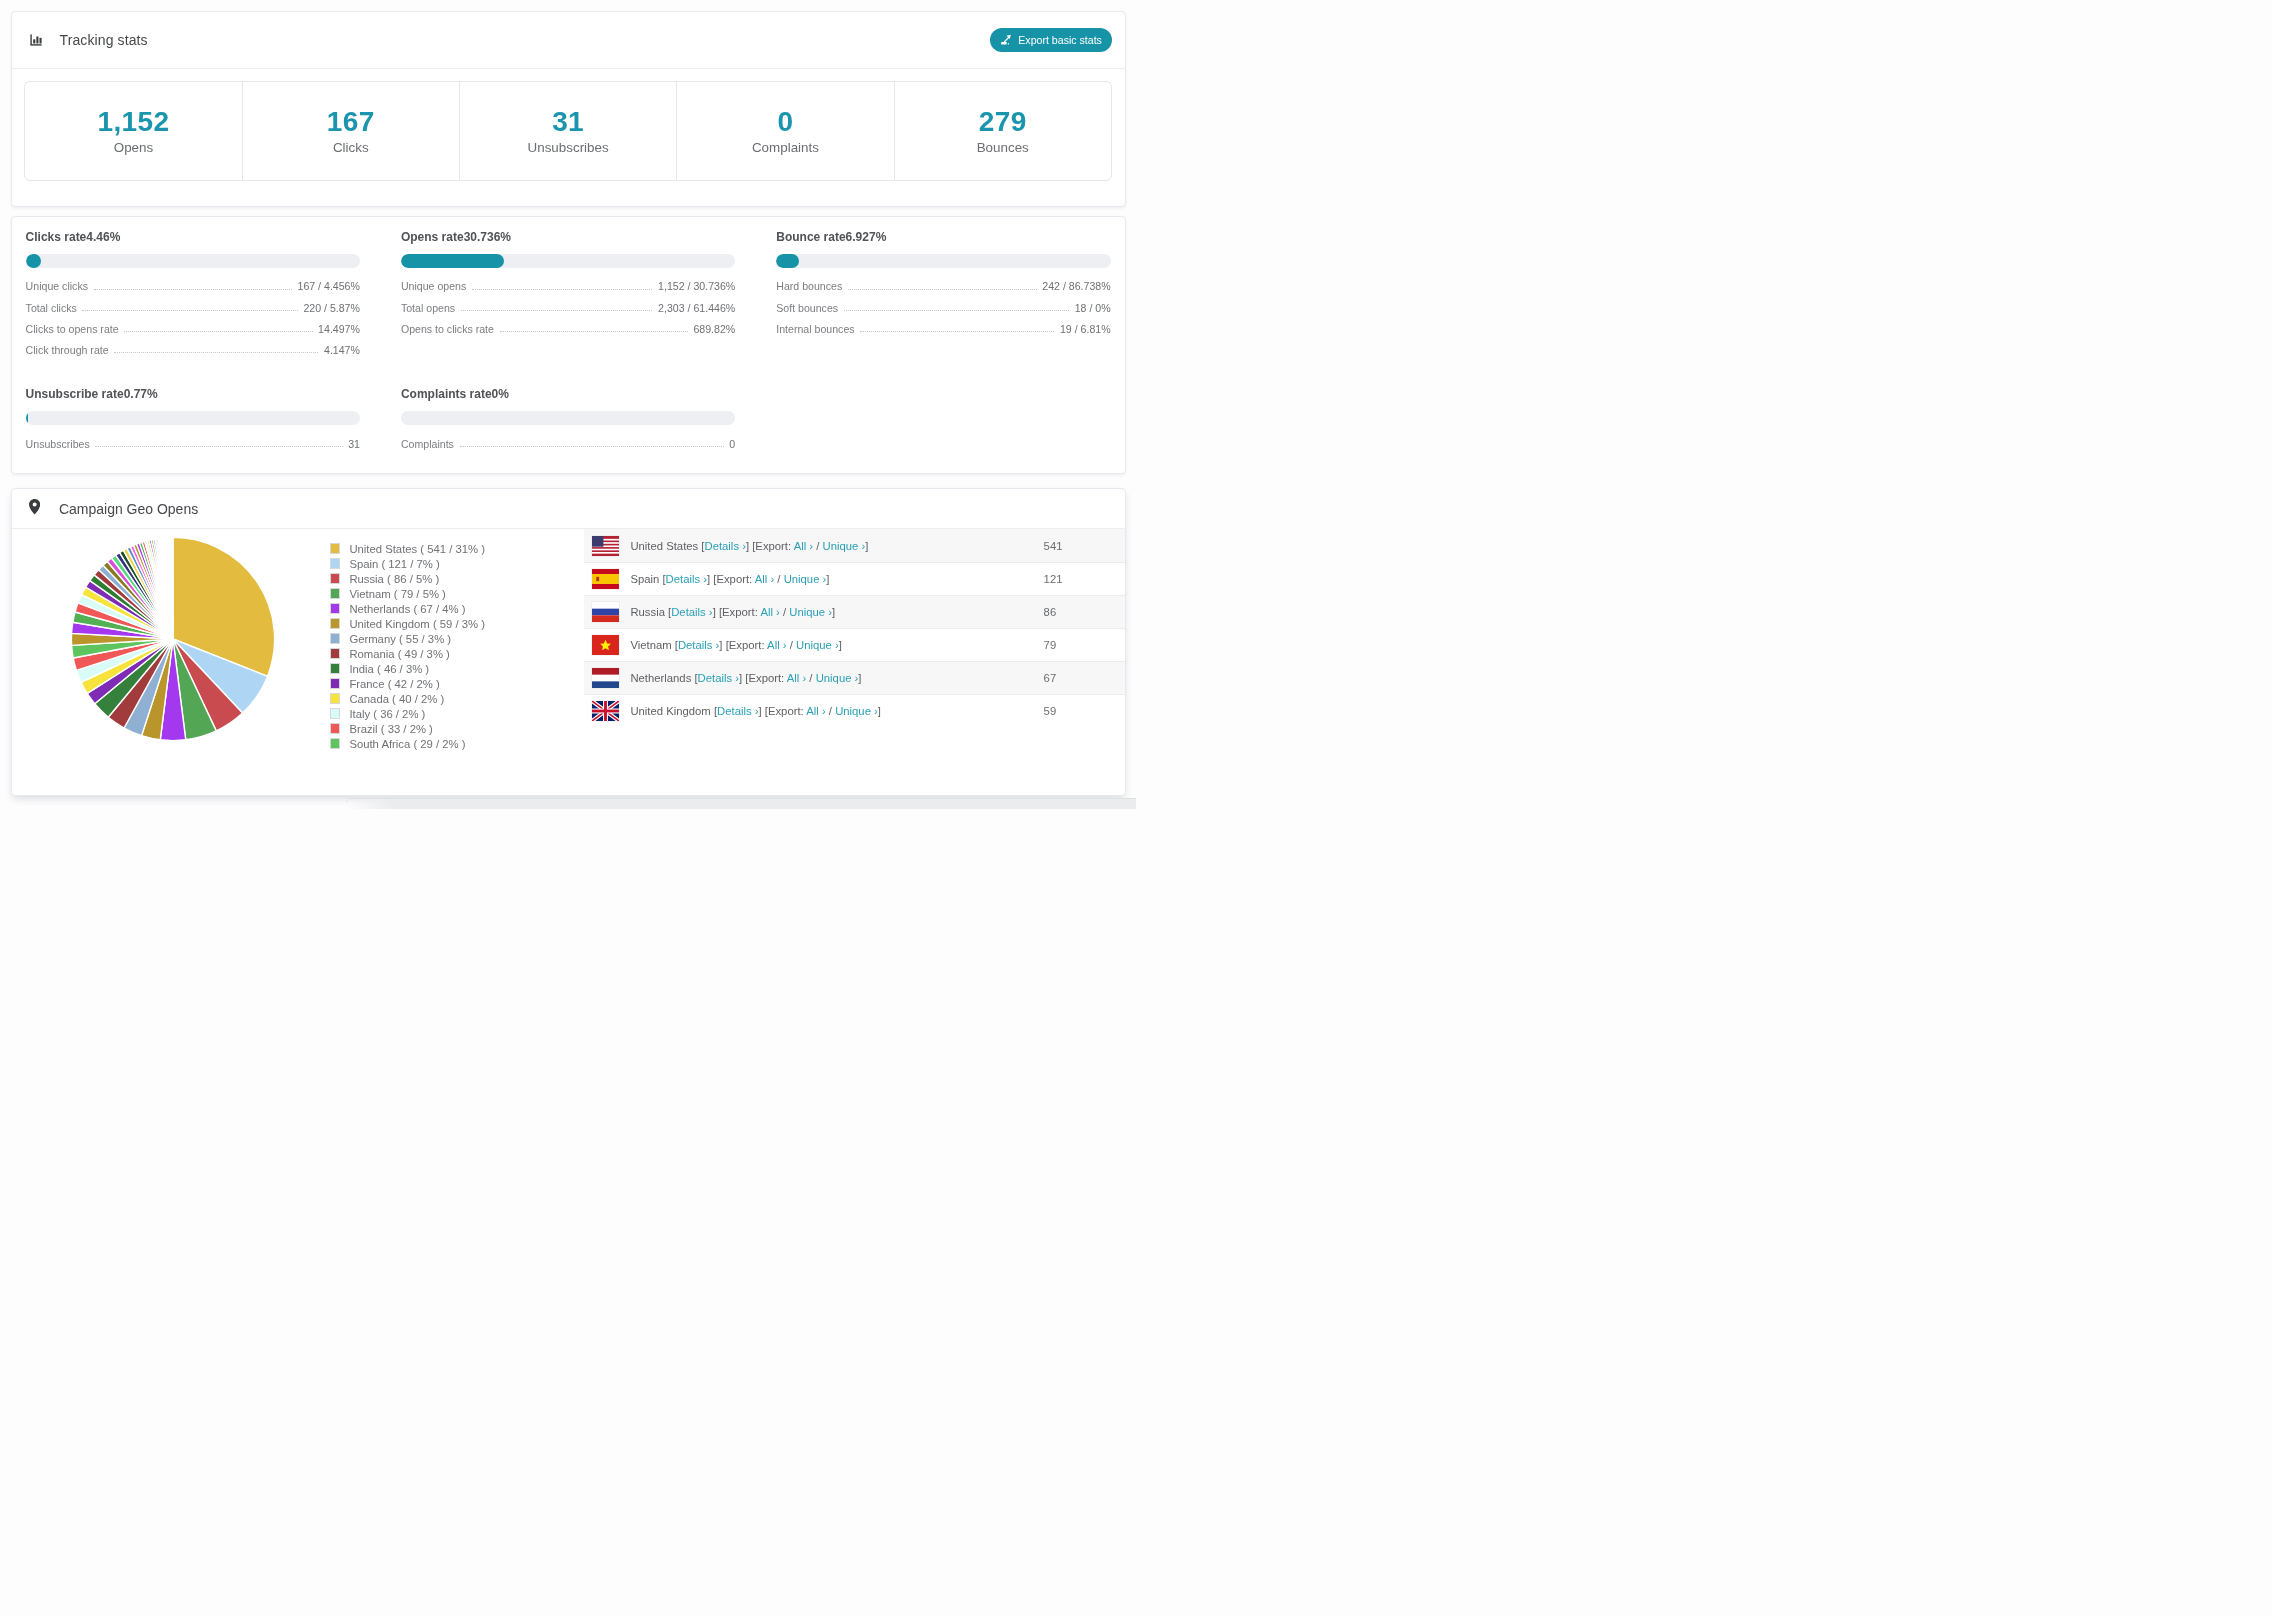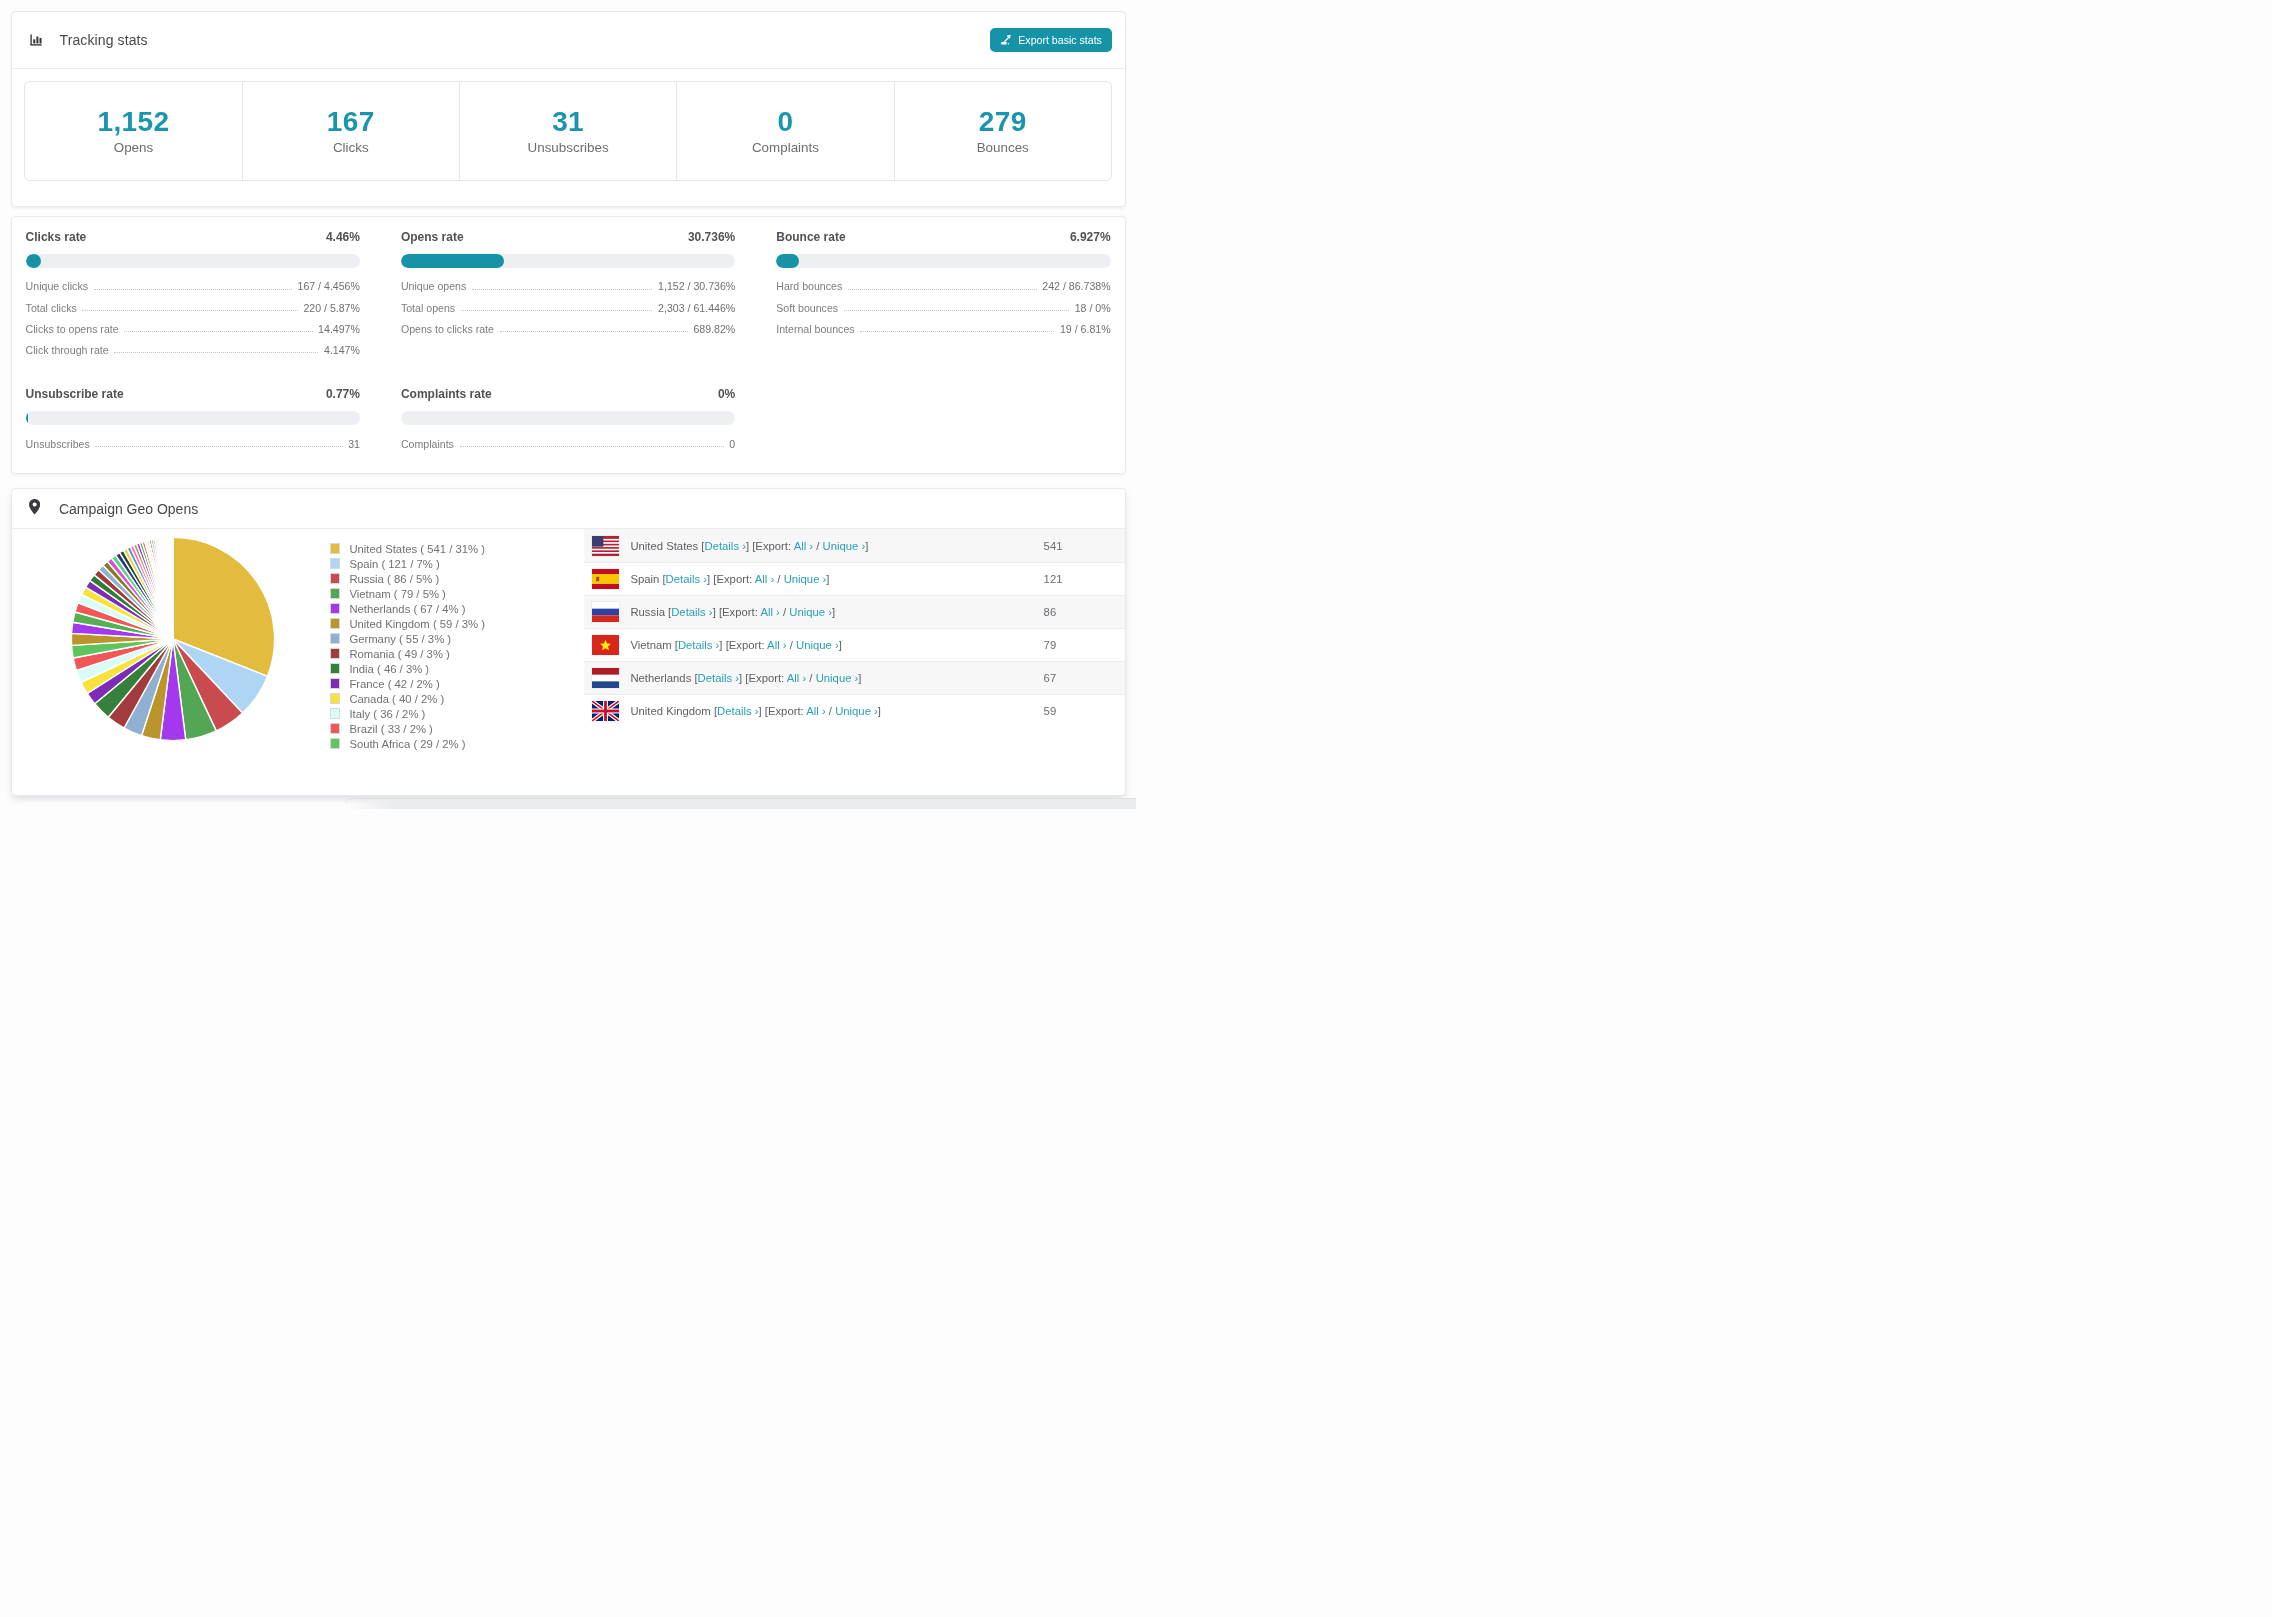--- a/index.html
+++ b/index.html
@@ -24,39 +24,39 @@
 
   
   .card-head {
     height:57px; display:flex; align-items:center; justify-content:space-between;
     border-bottom:0.7px solid #ededf0; padding:0 12.7px 0 17px;
   }
   .card-title { display:flex; align-items:center; gap:17px; font-size:14px; font-weight:500; color:#46484c; letter-spacing:0.1px; }
   .card-title svg { display:block; }
   .btn-export {
     display:flex; align-items:center; gap:6.4px;
-    height:24px; padding:0 10px; border:none; border-radius:5px;
+    height:24px; padding:0 10px; border:none; border-radius:12px;
     background:var(--accent); color:#fff; font-size:10.6px; cursor:pointer;
     font-family:inherit;
   }
   .stats-box {
     margin:12px 12.7px 0; height:100px;
     border:0.7px solid #e4e6ea; border-radius:5.6px;
     display:flex;
   }
   .stat-cell { flex:1; display:flex; flex-direction:column; align-items:center; justify-content:center; }
   .stat-cell + .stat-cell { border-left:0.7px solid #e4e6ea; }
   .stat-value { font-size:28px; font-weight:700; color:#1b95ad; letter-spacing:0.4px; }
   .stat-label { font-size:13.4px; color:#6b6d70; margin-top:2.8px; }
 
   
   .rates-wrap { padding:12.7px 14px; }
   .rates-grid { display:grid; grid-template-columns:repeat(3,1fr); column-gap:41px; }
   .rates-grid.second { margin-top:31px; }
-  .rate-head { display:flex; justify-content:space-between; align-items:baseline; }
+  .rate-head { display:flex; align-items:baseline; }
   .rate-title { font-size:12px; font-weight:700; color:#505257; }
   .rate-value { font-size:12px; font-weight:700; color:#505257; }
   .bar { margin-top:10px; height:14px; border-radius:7px; background:#edeff2; overflow:hidden; }
   .bar-fill { height:100%; border-radius:7px; background:var(--accent); }
   .rate-rows { margin-top:4.2px; }
   .drow { display:flex; align-items:flex-end; margin-top:9.2px; font-size:10.6px; }
   .drow:first-child { margin-top:12.7px; }
   .dlabel { color:#7b7d81; white-space:nowrap; }
   .leader { flex:1; border-bottom:0.7px dotted #c4c7cc; margin:0 5.6px 2.8px; min-width:14px; }
   .dval { color:#6e7074; white-space:nowrap; }

